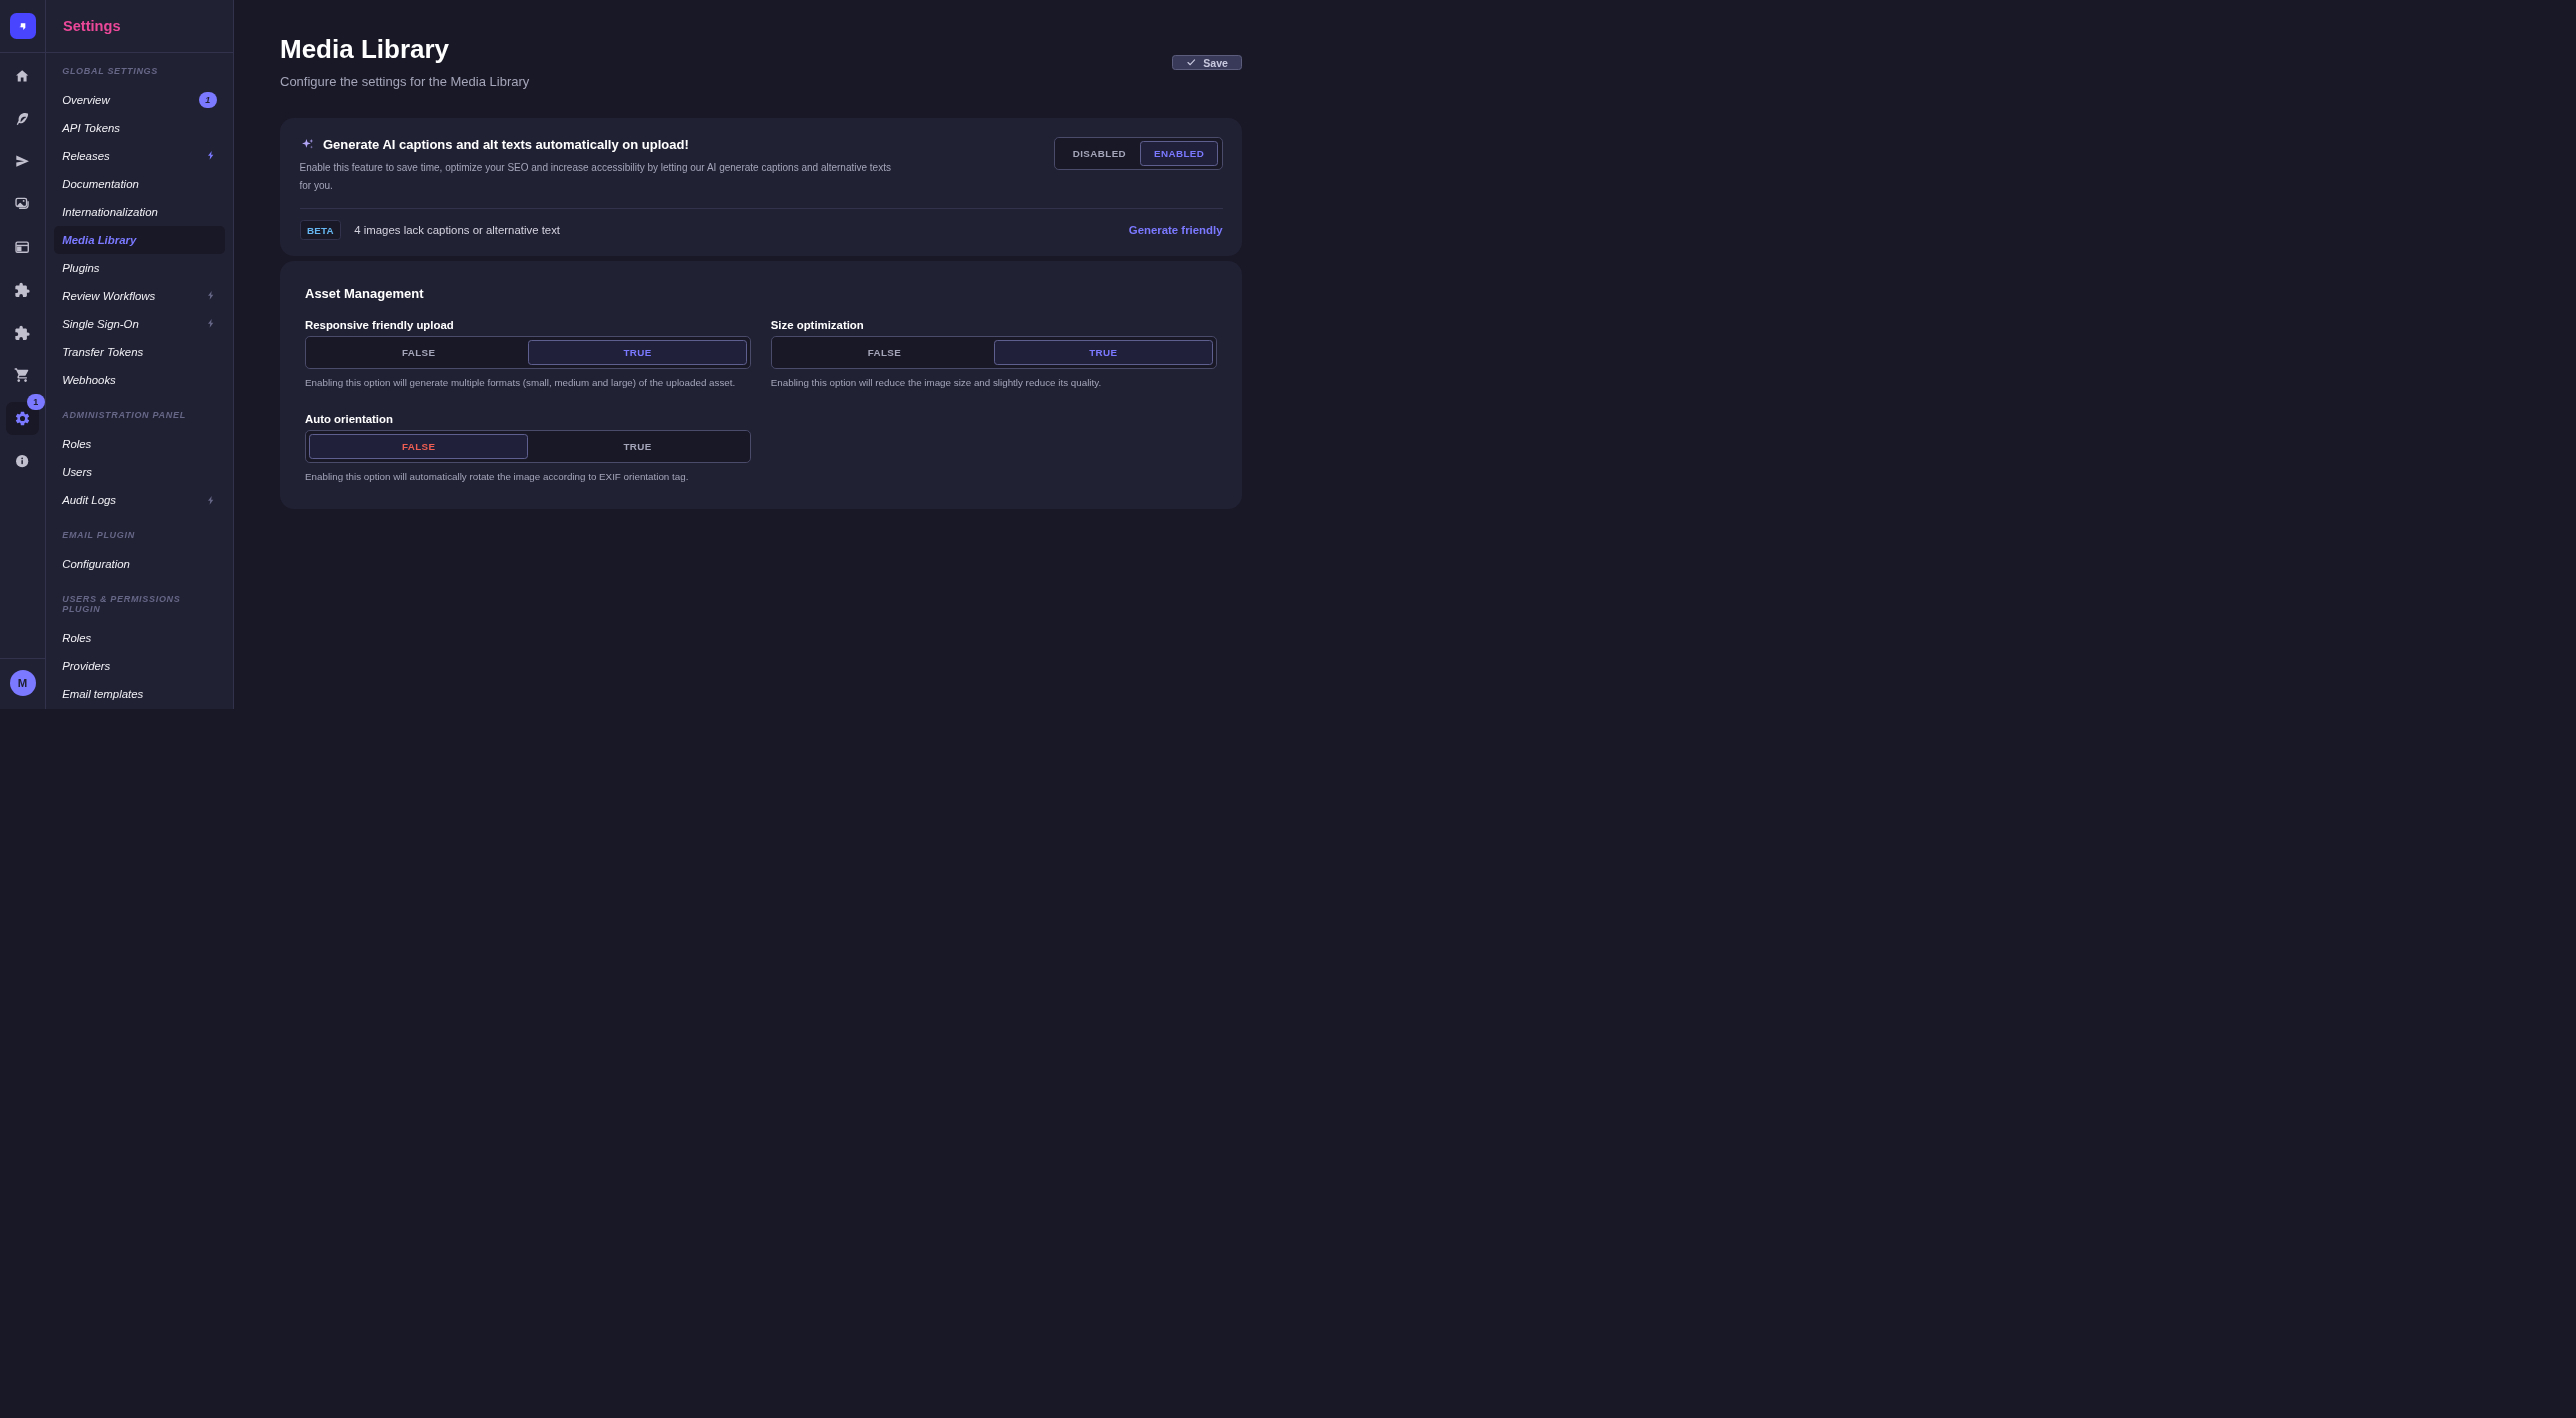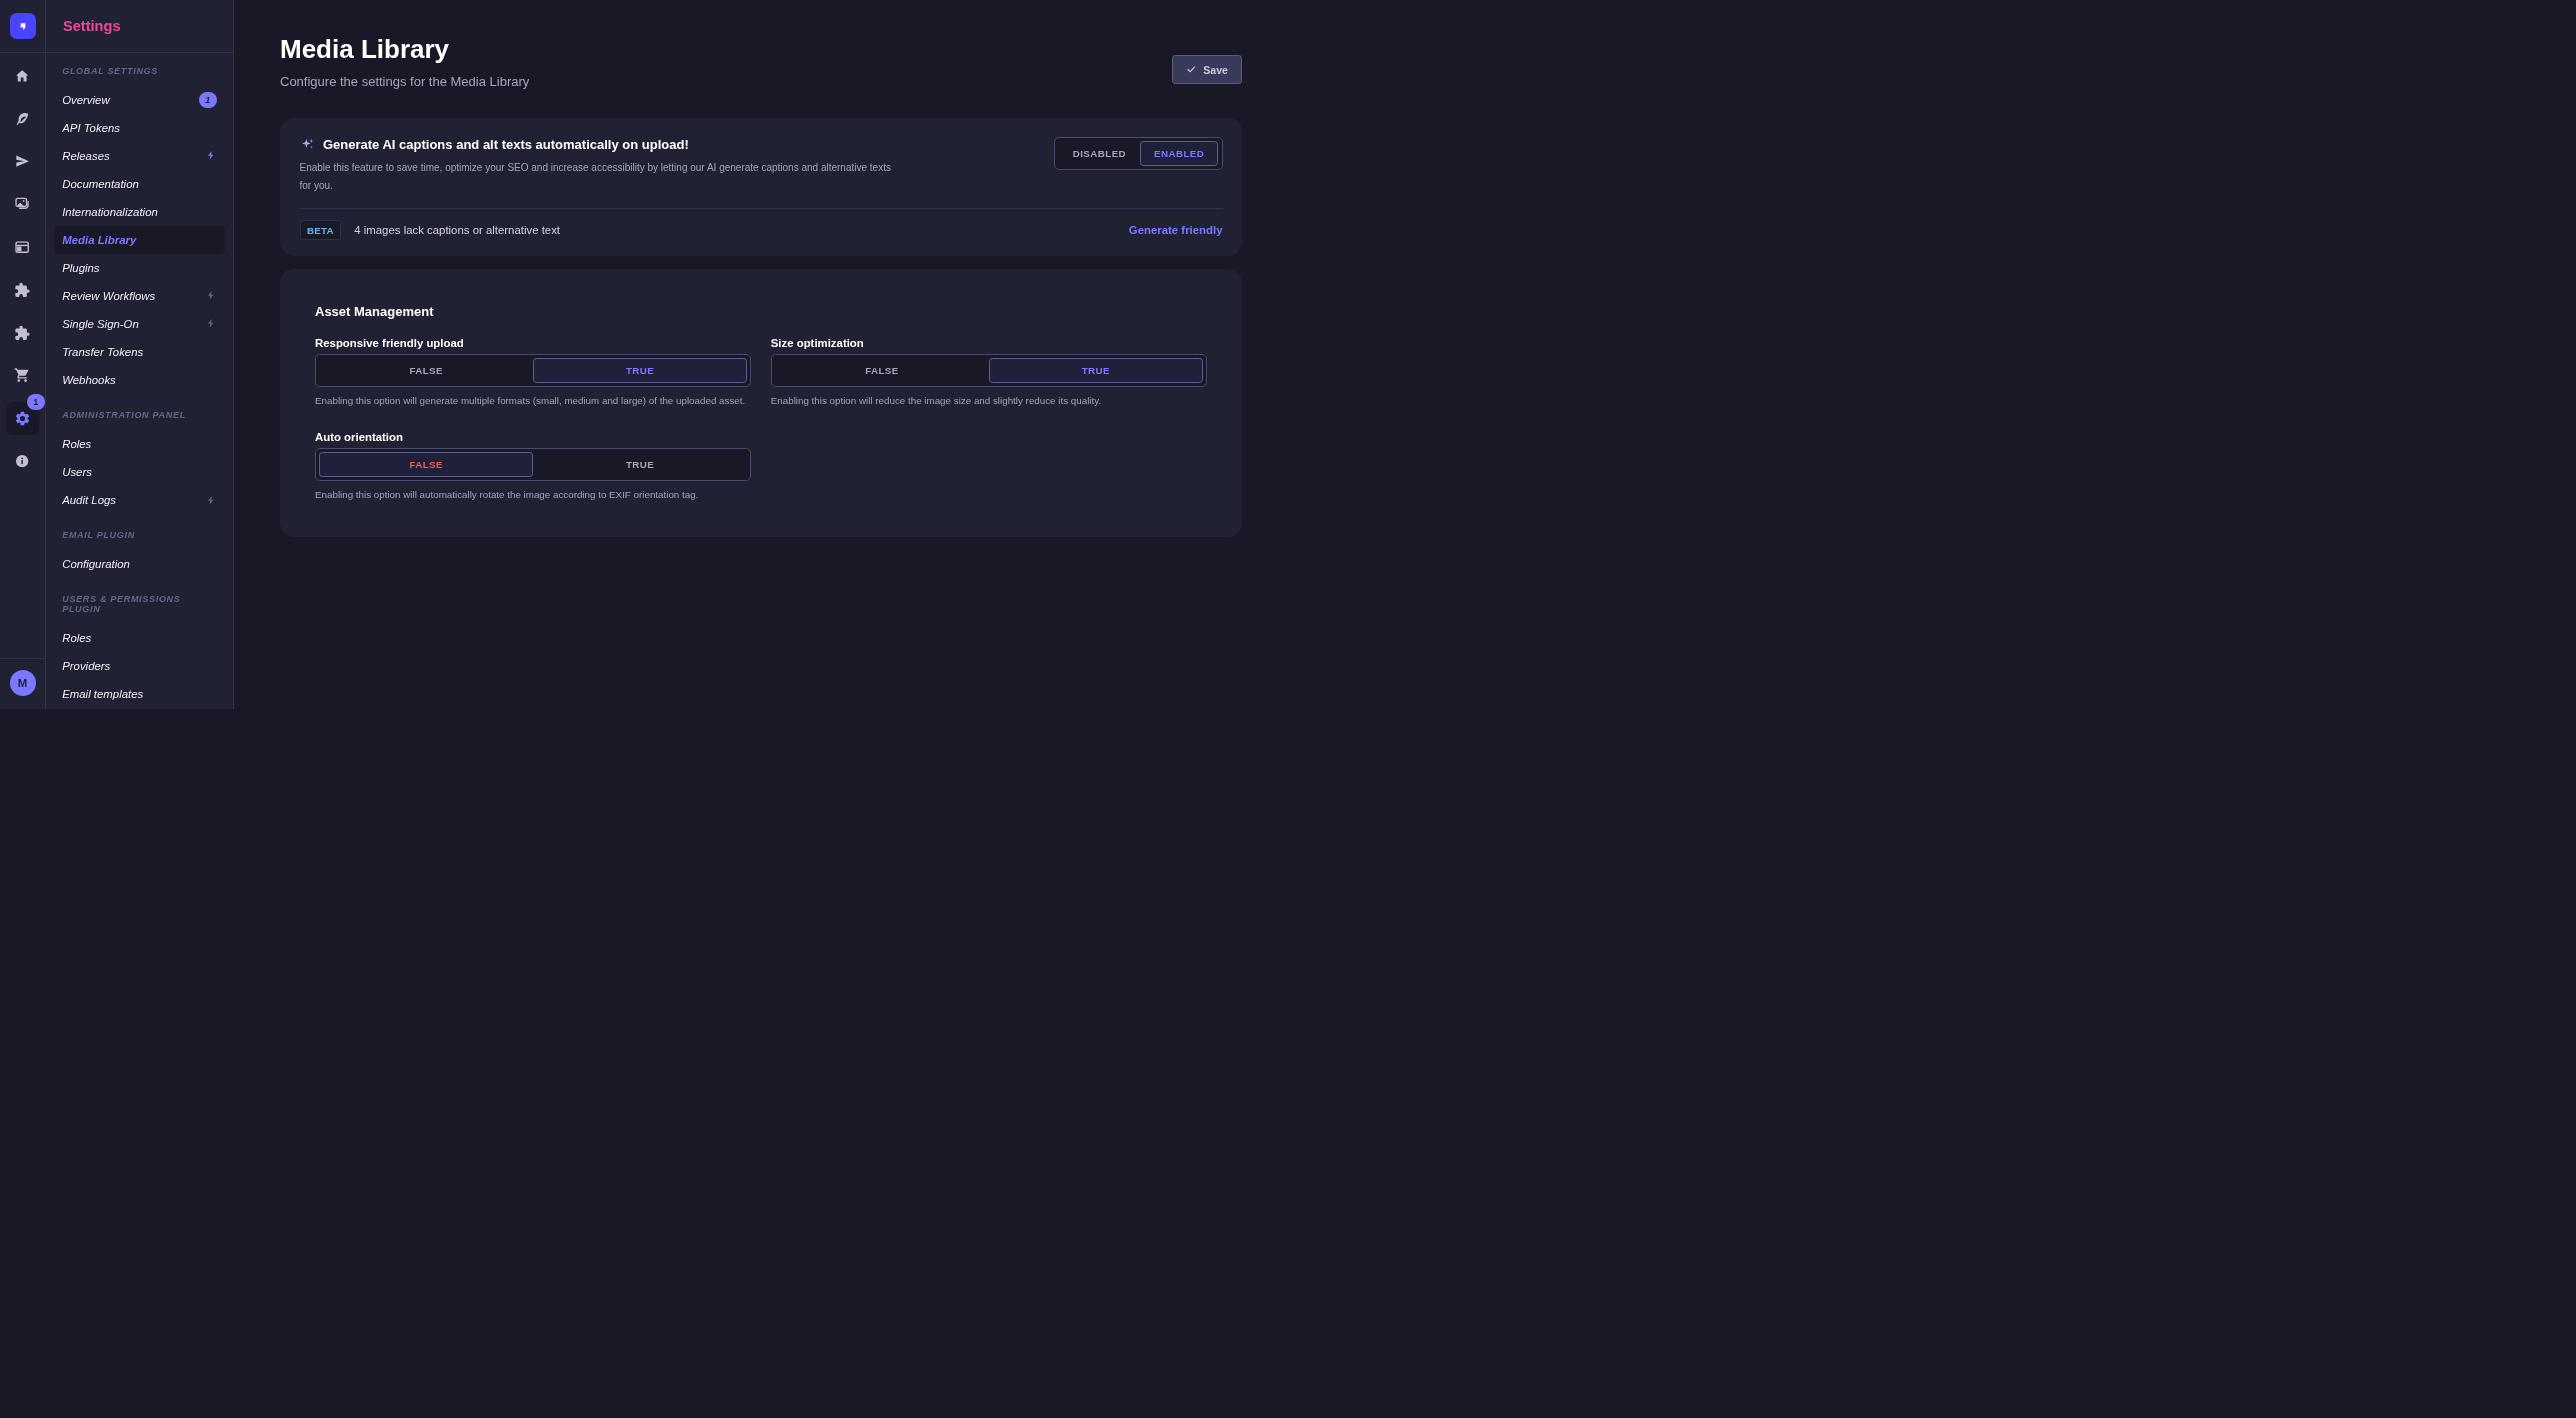--- a/index.html
+++ b/index.html
@@ -35,21 +35,21 @@
   .badge { min-width:18px; height:16.3px; border-radius:8.1px; background:#7b79ff; color:#212134; font-size:9px; font-weight:700; display:flex; align-items:center; justify-content:center; padding:0 4.9px; }
   .bolt { display:flex; }
   .bolt.purple { color:#7b79ff; }
   .bolt.gray { color:#666687; }
 
   
   main { flex:1; padding:33px 46px 0; overflow:hidden; }
   .page-header { display:flex; justify-content:space-between; align-items:flex-start; }
   .page-title { font-size:26px; font-weight:700; color:#fff; line-height:33px; }
   .page-subtitle { margin-top:8.1px; font-size:13px; color:#a5a5ba; }
-  .save-btn { margin-top:22px; display:flex; align-items:center; gap:6.5px; height:29px; padding:0 13px; background:#393959; border:0.8px solid #5c5c7d; border-radius:3.3px; color:#c8c8df; font-size:10.6px; font-weight:600; font-family:inherit; cursor:pointer; }
+  .save-btn { margin-top:22px; display:flex; align-items:center; gap:6.5px; height:15px; padding:0 13px; background:#393959; border:0.8px solid #5c5c7d; border-radius:3.3px; color:#c8c8df; font-size:10.6px; font-weight:600; font-family:inherit; cursor:pointer; }
 
   .card { background:#212134; border-radius:14px; }
 
   
   .banner { margin-top:28.5px; padding:19.5px 19.5px 16.3px; }
   .banner-top { display:flex; justify-content:space-between; align-items:flex-start; }
   .banner-title-row { display:flex; align-items:center; gap:8.1px; }
   .banner-title { font-size:13px; font-weight:600; color:#fff; }
   .banner-desc { margin-top:6.5px; font-size:10px; line-height:18px; color:#a5a5ba; max-width:603px; }
   .banner-divider { border:none; border-top:0.8px solid #32324d; margin-top:13px; }
@@ -59,21 +59,21 @@
   .status-text { font-size:11.4px; color:#d3d3e0; }
   .link { font-size:11.4px; font-weight:600; color:#7b79ff; cursor:pointer; text-decoration:none; }
 
   
   .seg-control { display:inline-flex; padding:3.3px; background:#181826; border:0.8px solid #4a4a6a; border-radius:4.9px; }
   .seg { min-width:72px; height:24.4px; padding:0 13px; display:flex; align-items:center; justify-content:center; font-size:9.8px; font-weight:700; letter-spacing:0.4px; color:#a5a5ba; border:0.8px solid transparent; border-radius:3.3px; cursor:pointer; }
   .seg.selected { background:#20203a; border-color:#5f5f8f; color:#7b79ff; }
   .seg.selected.danger { color:#ee5e52; }
 
   
-  .asset { margin-top:13px; padding:35px; }
+  .asset { margin-top:5px; padding:25px; }
   .asset-title { font-size:13px; font-weight:600; color:#fff; }
   .fields { margin-top:18px; display:grid; grid-template-columns:1fr 1fr; column-gap:19.5px; row-gap:23px; }
   .field-label { font-size:11.4px; font-weight:600; color:#fff; margin-bottom:4.9px; }
   .field .seg-control { display:flex; width:100%; }
   .field .seg { flex:1; }
   .field-hint { margin-top:6.5px; font-size:9.8px; line-height:14.6px; color:#a5a5ba; max-width:439px; }
 </style>
 </head>
 <body>
 

